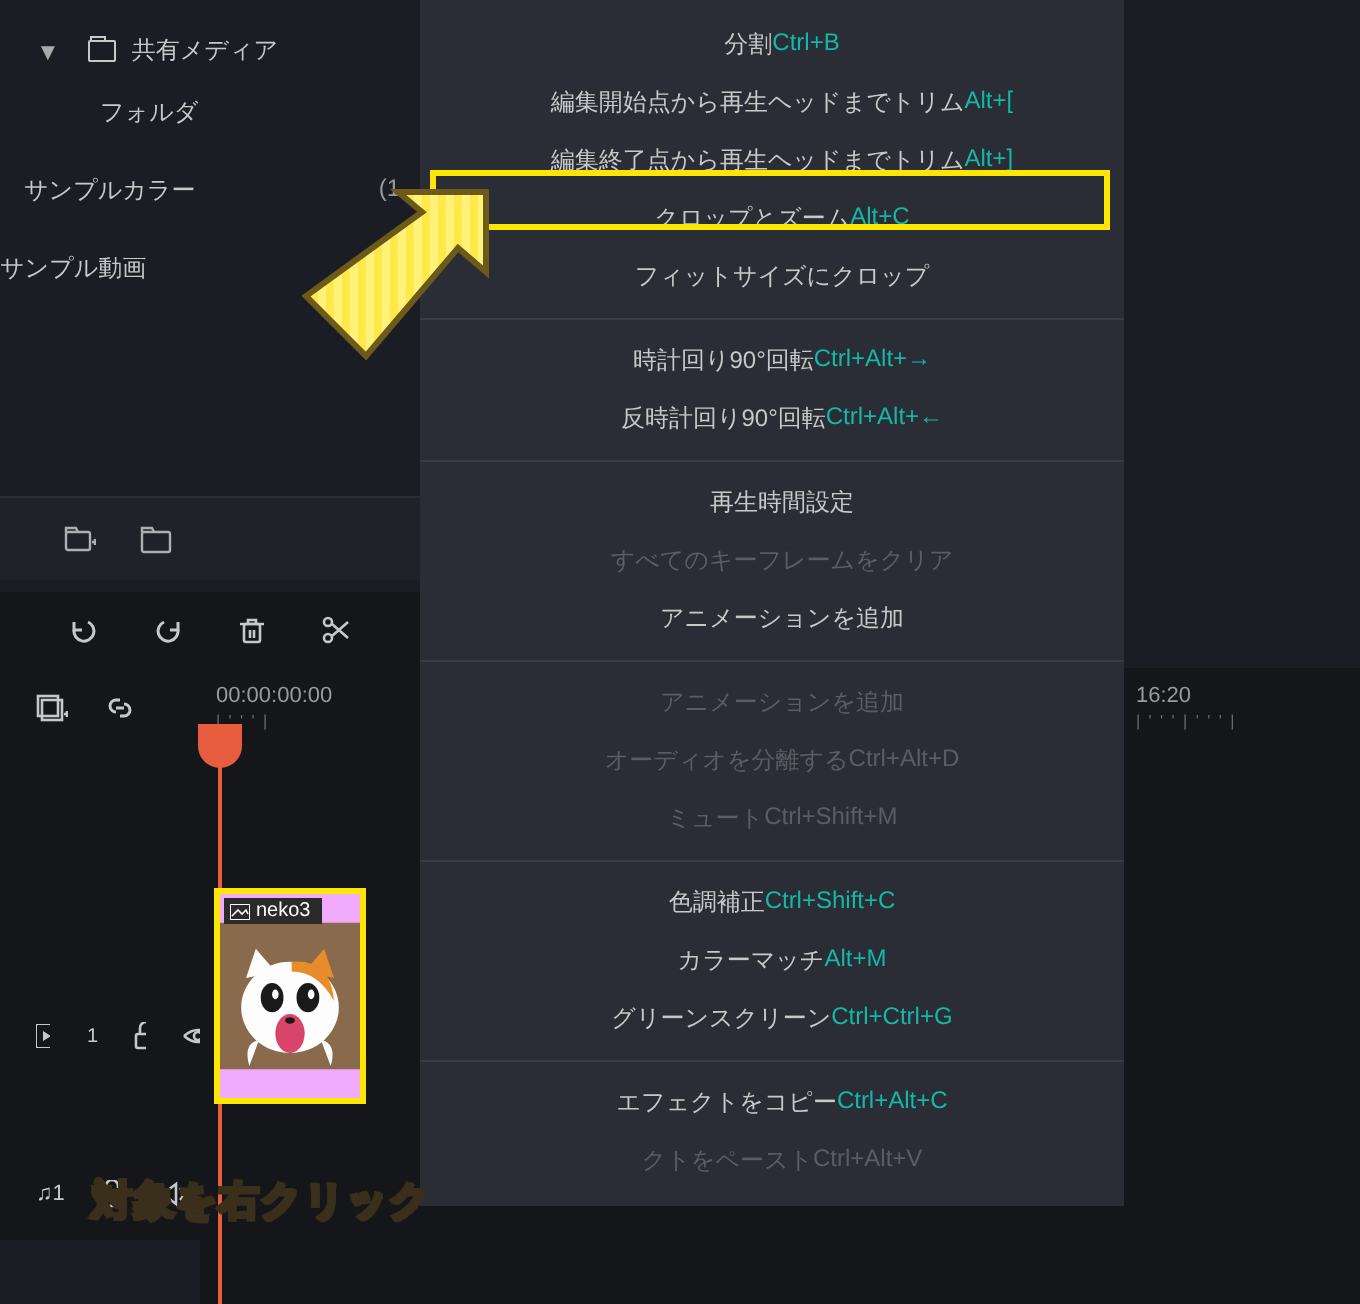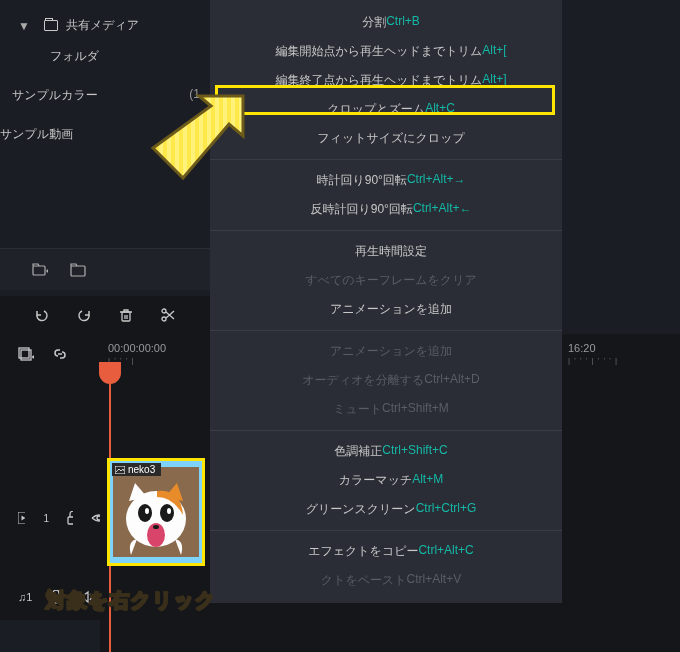--- a/index.html
+++ b/index.html
@@ -116,25 +116,24 @@
     }
     .time-tick {
       position: absolute;
       top: 0;
     }
     .time-tick .mark { color: #6a6d72; letter-spacing: 1px; font-size: 8px; display: block; margin-top: 2px; }
     .clip {
       position: absolute;
       left: 7px;
       top: 110px;
-      width: 98px;
+      width: 76px;
       height: 108px;
       border: 3px solid #ffe600;
-      background: #7dd3fc;
-      margin-top: 14px;
+      background: #f0abfc;
     }
     .clip-label {
       position: absolute;
       top: 2px;
       left: 2px;
       background: #2a2a2a;
       color: #fff;
       font-size: 10px;
       padding: 1px 6px 1px 3px;
       display: flex;

